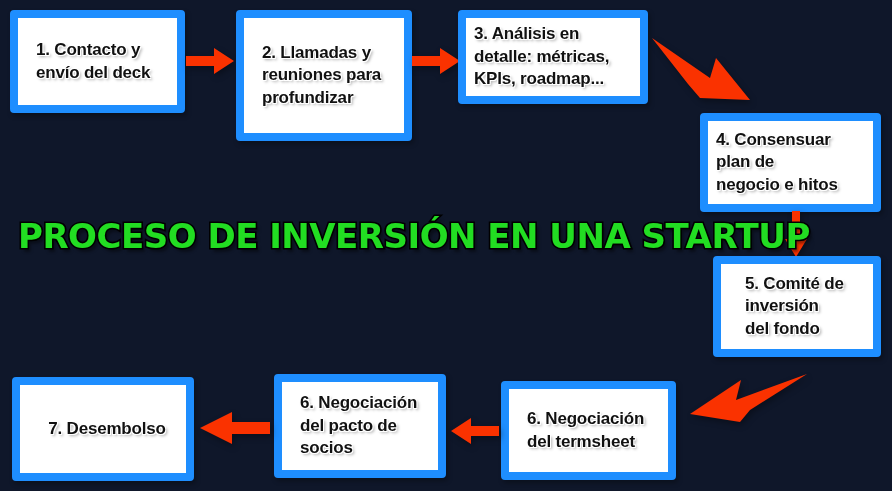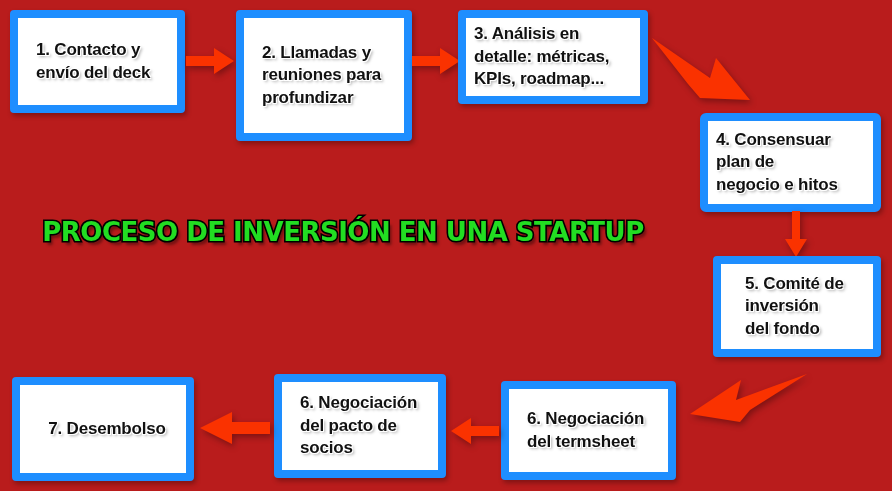--- a/index.html
+++ b/index.html
@@ -4,21 +4,21 @@
 <style>
   html, body {
     margin: 0;
     padding: 0;
     background: #ffffff;
   }
   #canvas {
     position: relative;
     width: 892px;
     height: 491px;
-    background: #b91c1c;
+    background: #0f172a;
     overflow: hidden;
     font-family: "Liberation Sans", "DejaVu Sans", sans-serif;
   }
 
   
   .node {
     position: absolute;
     box-sizing: border-box;
     background: #ffffff;
     border-style: solid;
@@ -64,21 +64,21 @@
 
   
   #title {
     position: absolute;
     left: 18px;
     top: 219px;
     width: 650px;
     text-align: center;
     font-family: "DejaVu Sans", sans-serif;
     font-weight: bold;
-    font-size: 26px;
+    font-size: 34px;
     line-height: 1;
     letter-spacing: -0.5px;
     color: #22dd22;
     -webkit-text-stroke: 3.2px #000000;
     paint-order: stroke fill;
     text-shadow: 3px 4px 3px rgba(0,0,0,0.40);
     white-space: nowrap;
   }
 </style>
 </head>
@@ -108,21 +108,21 @@
   <div class="node align-left" style="left:458px; top:10px; width:190px; height:94px;">
     <span class="node-label">3. Análisis en
 detalle: métricas,
 KPIs, roadmap...</span>
   </div>
 
   <svg class="arrow-svg" style="left:648px; top:28px;" width="120" height="80" viewBox="0 0 120 80">
     <polygon class="arrow-shape" fill="#fa3200" points="4,10 62,50 68,30 102,72 52,70 40,56"></polygon>
   </svg>
 
-  <div class="node align-left" style="left:700px; top:113px; width:181px; height:99px;border-radius:6px;">
+  <div class="node align-left" style="left:700px; top:113px; width:181px; height:99px;">
     <span class="node-label">4. Consensuar
 plan de
 negocio e hitos</span>
   </div>
 
   <svg class="arrow-svg" style="left:783px; top:211px;" width="28" height="48" viewBox="0 0 28 48">
     <polygon class="arrow-shape" fill="#fa3200" points="9,0 17,0 17,28 24,28 13,46 2,28 9,28"></polygon>
   </svg>
 
   <div class="node align-left indent-2" style="left:713px; top:256px; width:168px; height:101px;">

